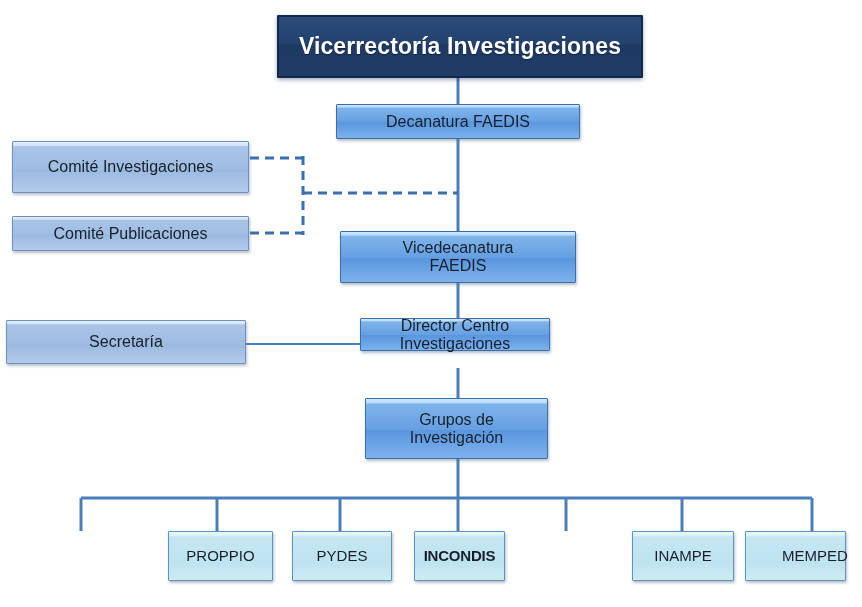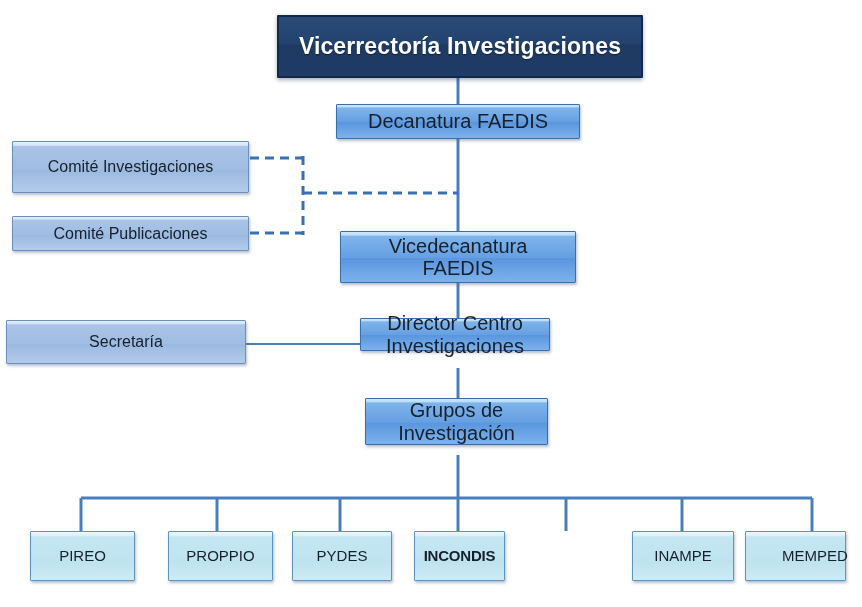--- a/index.html
+++ b/index.html
@@ -65,21 +65,21 @@
   }
 
   
   .node.blue {
     background: linear-gradient(to bottom,
         #cfe8fb 0%, #b9ddfa 6%,
         #7fb4ea 9%, #659fe2 52%,
         #5a96de 53%, #7cb2ec 100%);
     border: 1px solid #3a6ea8;
     color: #17202c;
-    font-size: 20px;
+    font-size: 16px;
     box-shadow: 1px 2px 3px rgba(90,110,135,.45);
   }
 
   
   .node.pale {
     background: linear-gradient(to bottom,
         #e4eefb 0%, #d2e3f7 7%,
         #a9c4e6 9%, #9fbce2 55%,
         #9bb9e0 56%, #b3cbeb 100%);
     border: 1px solid #6d8fbe;
@@ -163,28 +163,25 @@
 
   <div class="node pale" style="left:6px; top:320px; width:240px; height:44px;">
     <span class="label">Secretaría</span>
   </div>
 
   <div class="node blue" style="left:360px; top:318px; width:190px; height:33px;">
     <span class="label">Director Centro
 Investigaciones</span>
   </div>
 
-  <div class="node blue" style="left:365px; top:398px; width:183px; height:47px;">
+  <div class="node blue" style="left:365px; top:398px; width:183px; height:61px;">
     <span class="label">Grupos  de
 Investigación</span>
   </div>
 
-  <div class="node cyan" style="left:30px; top:531px; width:105px; height:50px;">
-    <span class="label">PIREO</span>
-  </div>
 
   <div class="node cyan" style="left:168px; top:531px; width:105px; height:50px;">
     <span class="label">PROPPIO</span>
   </div>
 
   <div class="node cyan" style="left:292px; top:531px; width:100px; height:50px;">
     <span class="label">PYDES</span>
   </div>
 
   <div class="node cyan bold" style="left:414px; top:531px; width:91px; height:50px;">

